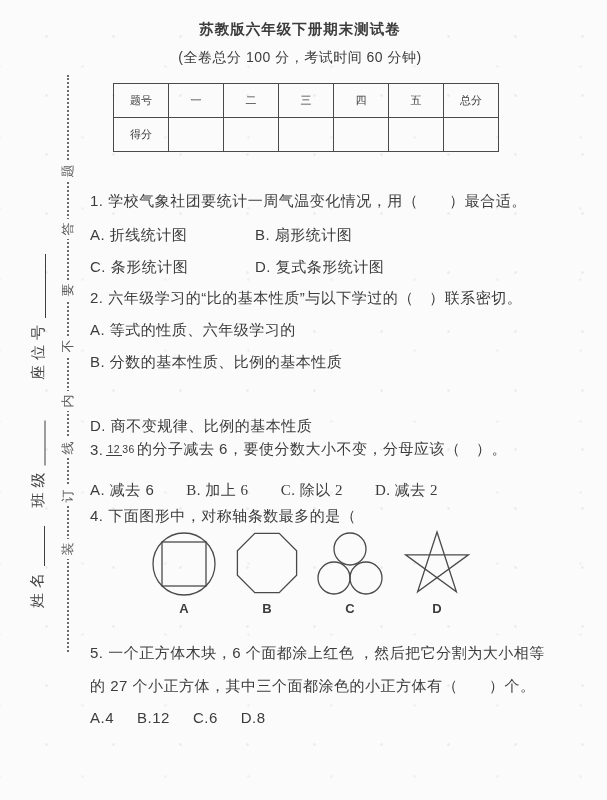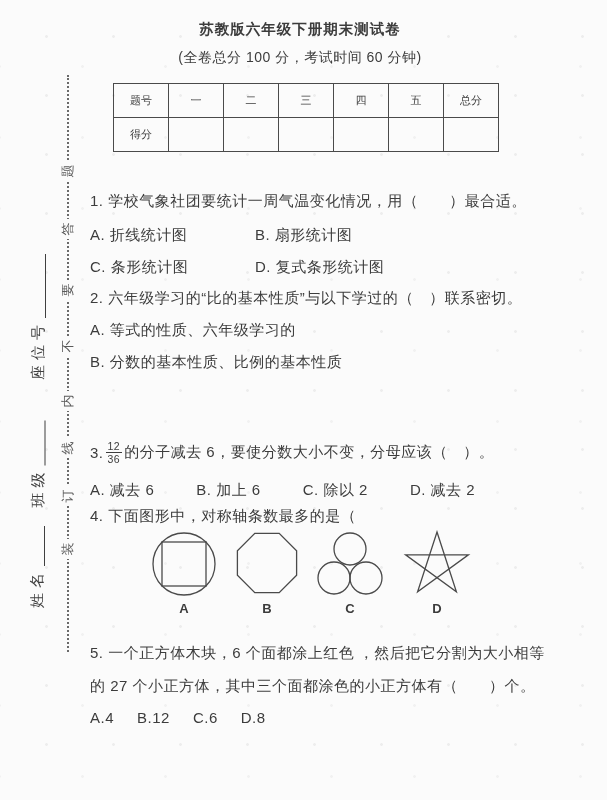--- a/index.html
+++ b/index.html
@@ -34,24 +34,24 @@
   table.score-table td {
     border:1.6px solid #4a4a4a;
     width:54px; height:33px;
     text-align:center; vertical-align:middle;
     font-size:11px; padding:0;
   }
   .t { position:absolute; left:90px; font-size:15px; white-space:nowrap; letter-spacing:0.5px; }
   .bold { font-weight:bold; }
   .opt-col2 { left:255px; }
   .row-flex { display:flex; align-items:center; }
-  .gap26 > span + span { margin-left:42px; }
+  .gap26 > span + span { margin-left:32px;font-family:Liberation Serif, serif; }
   .gap30 > span + span { margin-left:23px;text-align:center; }
   .frac {
-    display:inline-flex; flex-direction:column; align-items:center;
+    display:inline-flex; align-items:center;
     font-size:10.5px; line-height:1.15; margin:0 2px; vertical-align:middle;
   }
   .frac .num { border-bottom:1px solid #3c3c3c; padding:0 2px; }
   
   .binding-line {
     position:absolute; left:67px; top:75px; height:577px; width:0;
     border-left:2px dotted #6a6a6a;
   }
   .bchar {
     position:absolute; left:58px; width:20px; height:20px;
@@ -132,20 +132,21 @@
 
   <div class="t" style="top:192px">1. 学校气象社团要统计一周气温变化情况，用（　　）最合适。</div>
   <div class="t" style="top:226px">A. 折线统计图</div>
   <div class="t opt-col2" style="top:226px">B. 扇形统计图</div>
   <div class="t" style="top:258px">C. 条形统计图</div>
   <div class="t opt-col2" style="top:258px">D. 复式条形统计图</div>
 
   <div class="t" style="top:289px">2. 六年级学习的“比的基本性质”与以下学过的（　）联系密切。</div>
   <div class="t" style="top:321px">A. 等式的性质、六年级学习的</div>
   <div class="t" style="top:353px">B. 分数的基本性质、比例的基本性质</div>
+  <div class="t" style="top:417px">D. 商不变规律、比例的基本性质</div>
 
   <div class="t row-flex" style="top:440px">
     <span>3.</span>
     <span class="frac">
       <span class="num">12</span>
       <span class="den">36</span>
     </span>
     <span>的分子减去 6，要使分数大小不变，分母应该（　）。</span>
   </div>
   <div class="t row-flex gap26" style="top:481px">

